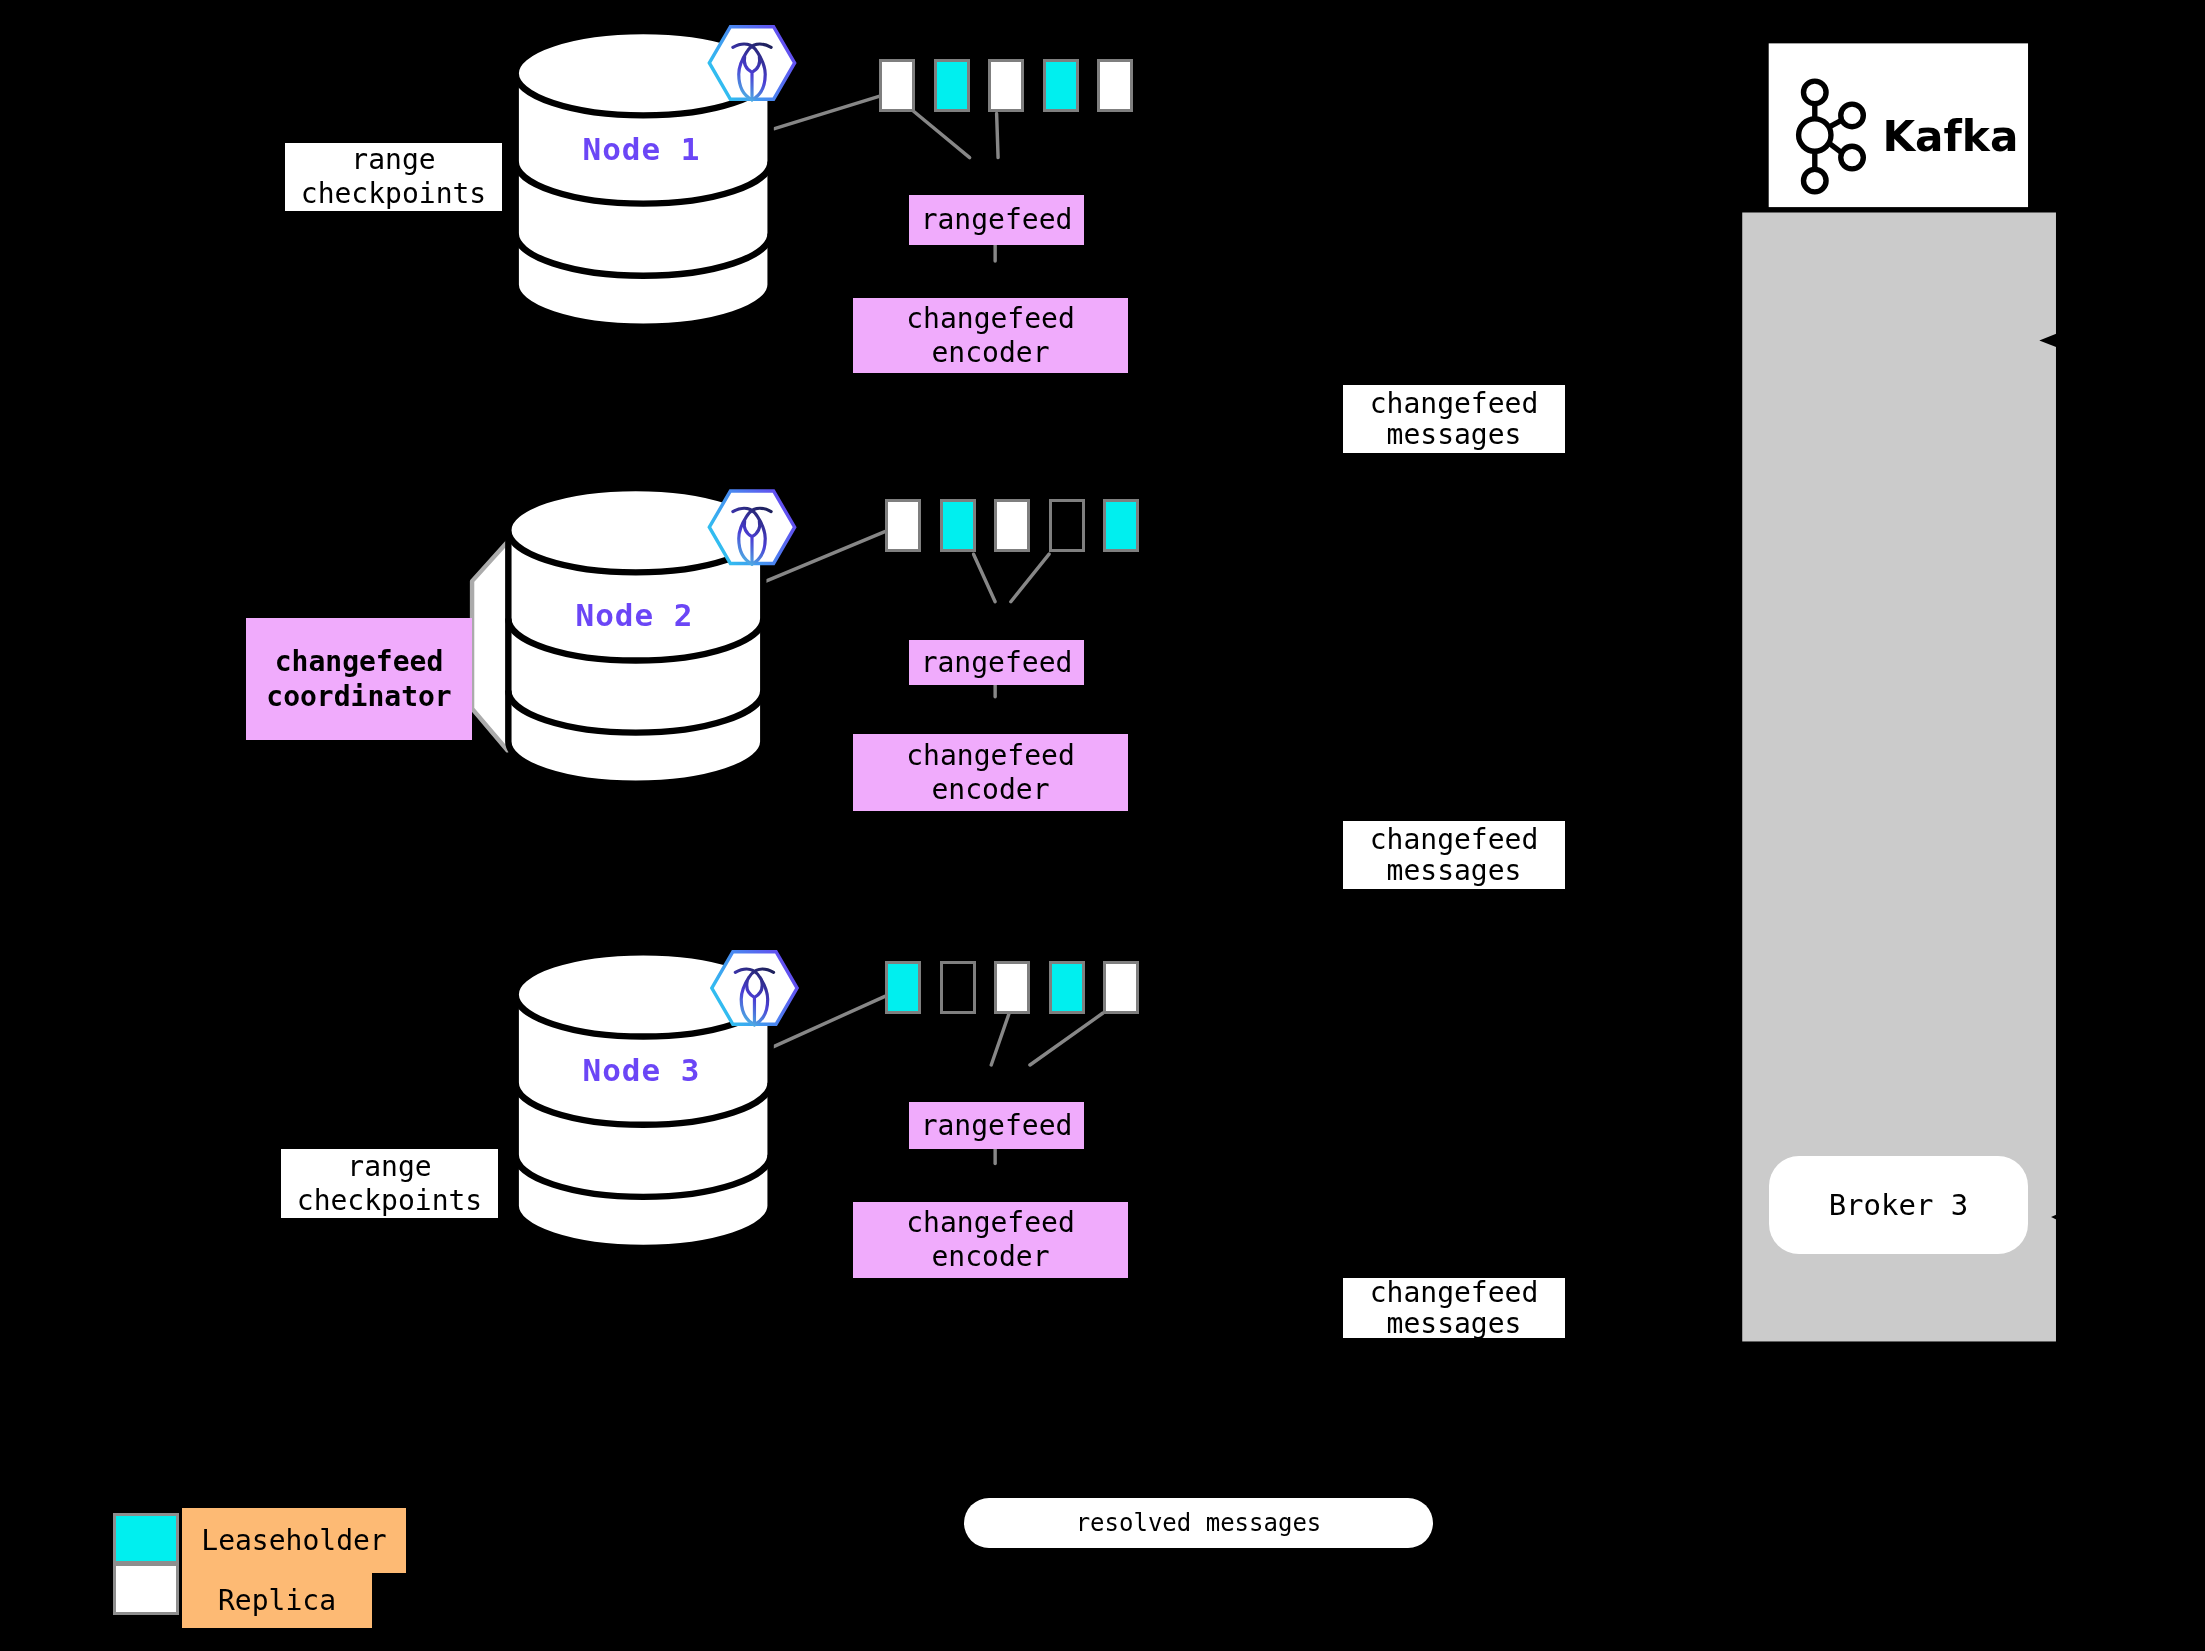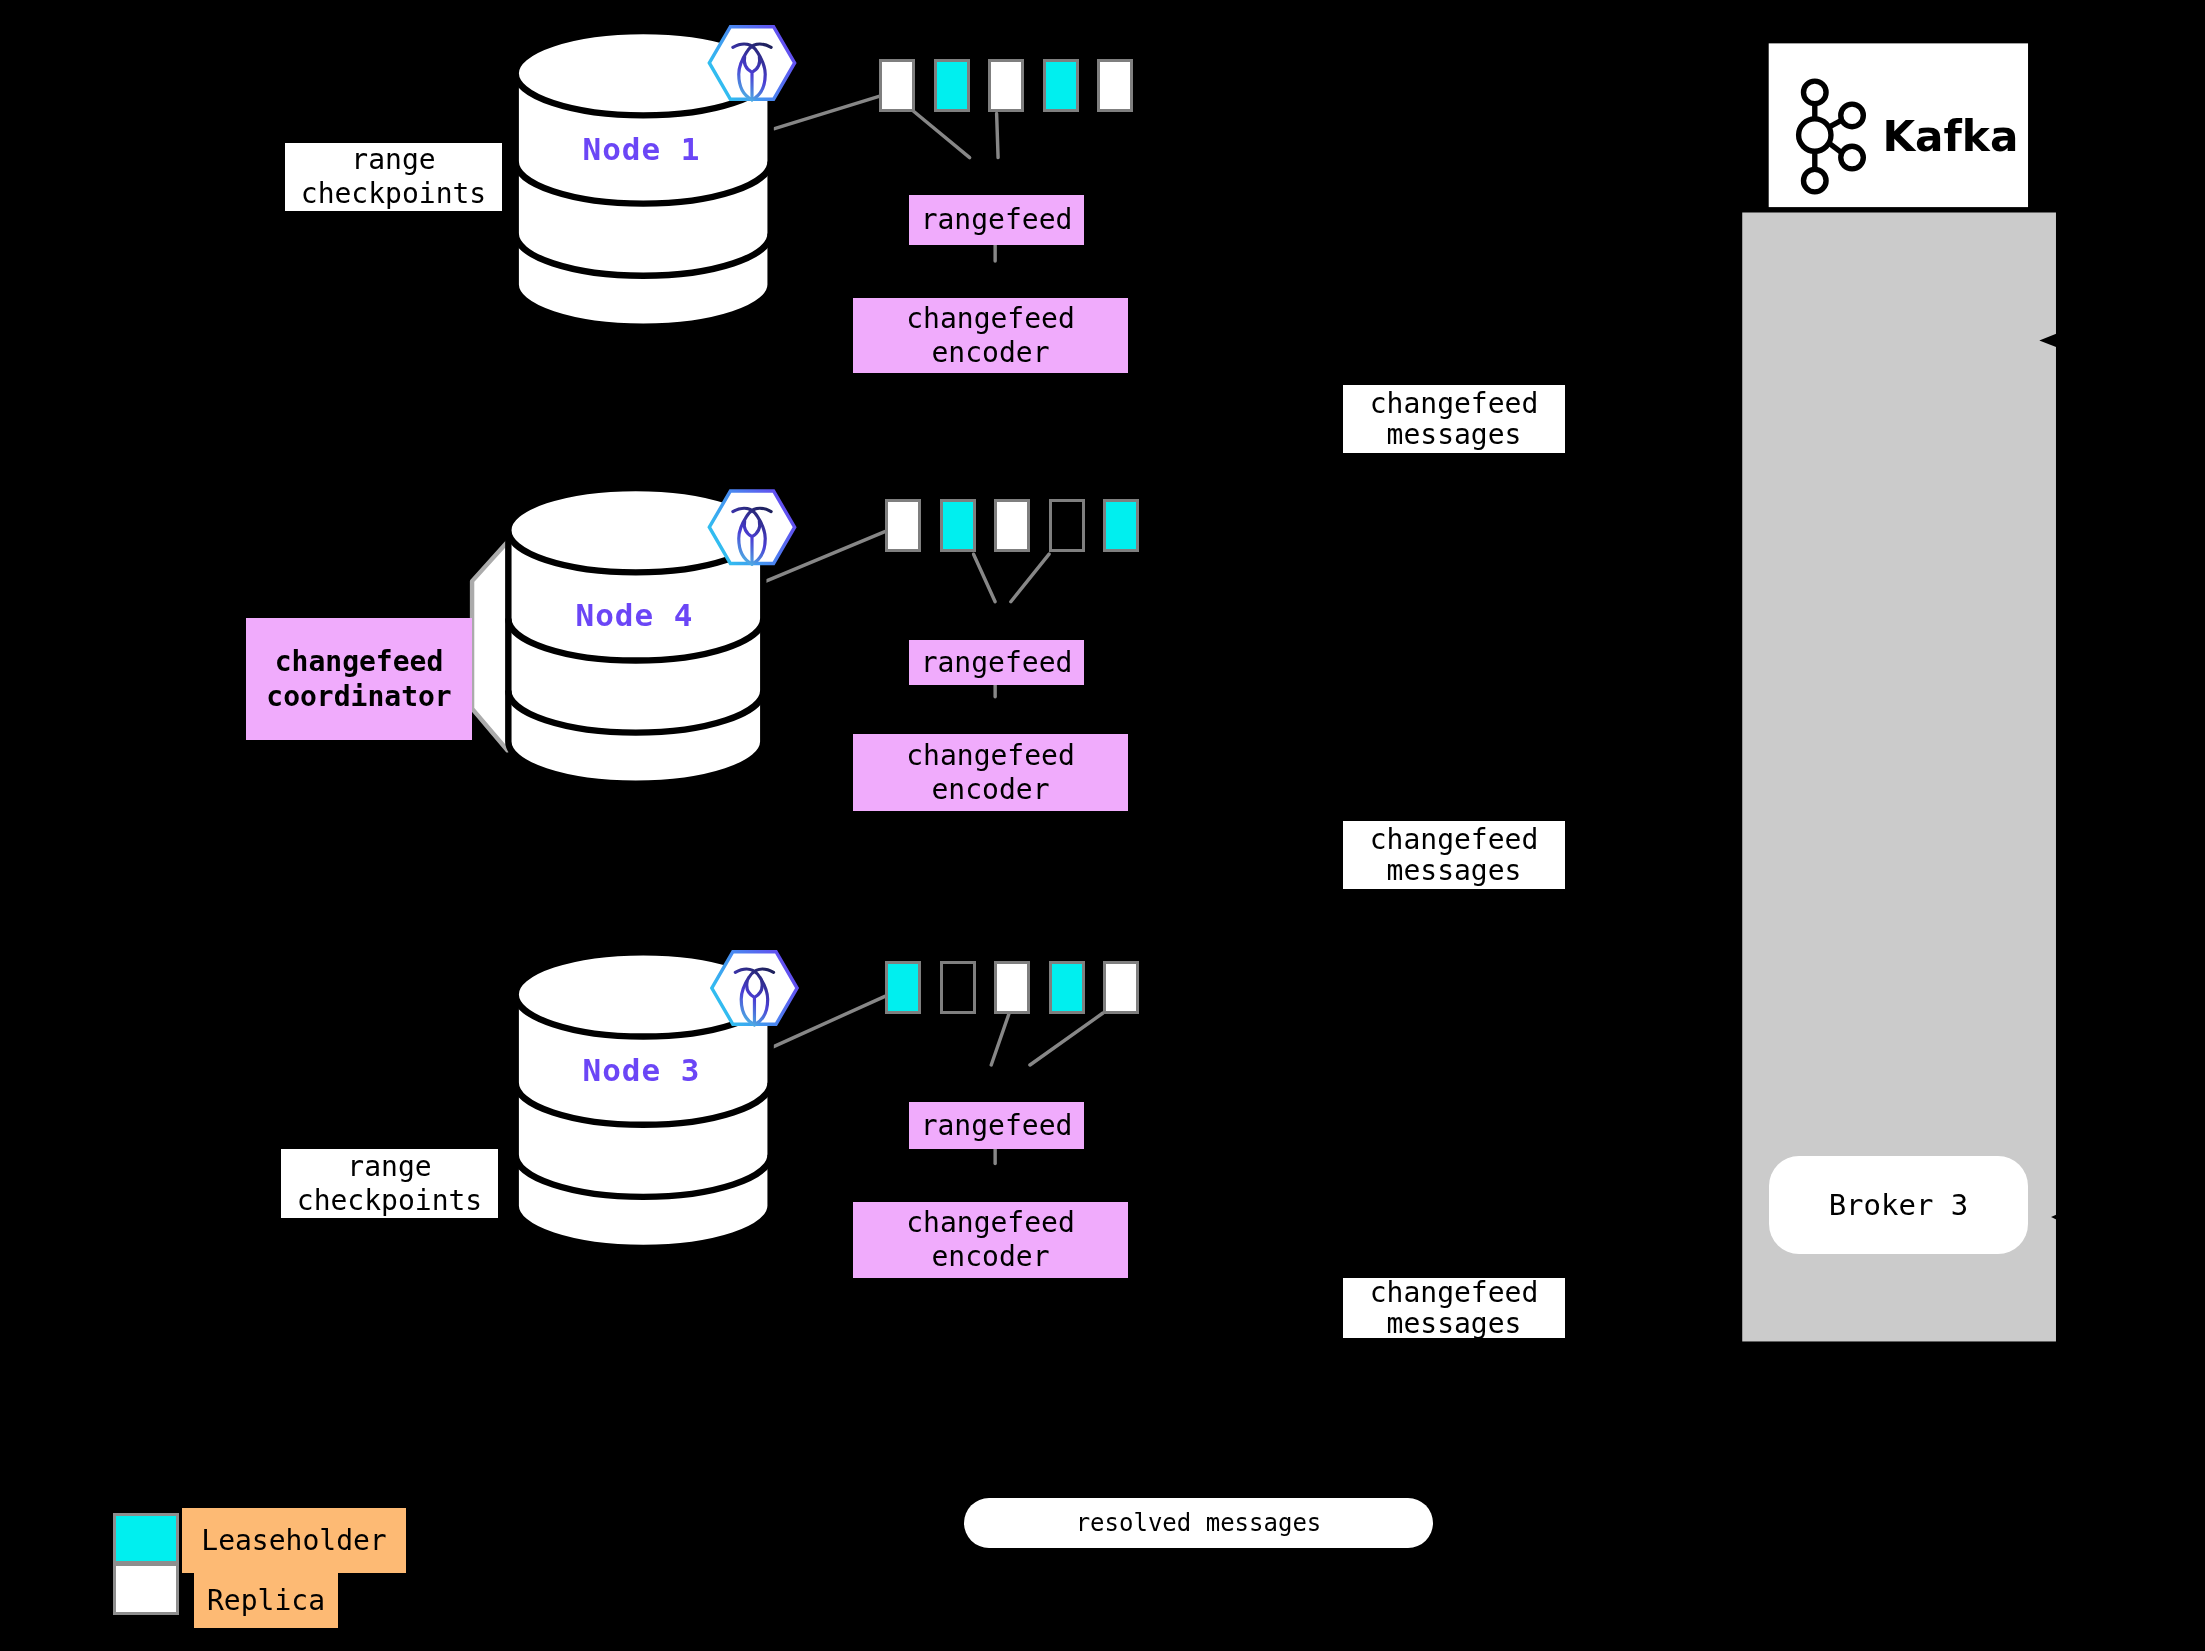--- a/index.html
+++ b/index.html
@@ -55,21 +55,21 @@
 
   #pill{left:964px;top:1460px;width:469px;height:50px;border-radius:25.5px;
         font-size:24px;line-height:50px;}
 
   .swatch{position:absolute;border:3.9px solid #8E8E8E;box-sizing:border-box;}
   #sw-lease{left:113px;top:1513px;width:66px;height:51px;background:var(--leaseholder,#00EFEF);}
   #sw-rep{left:113px;top:1563px;width:66px;height:52px;background:var(--replica,#fff);}
   .legend-label{position:absolute;background:#fdba74;color:#000;display:flex;align-items:center;
                 justify-content:center;font:28px "DejaVu Sans Mono",monospace;}
   #lg-lease{left:182px;top:1508px;width:224px;height:65px;}
-  #lg-rep{left:194px;top:1573px;width:144px;height:55px;}
+  #lg-rep{left:182px;top:1573px;width:190px;height:55px;}
 </style>
 </head>
 <body>
 
 <div id="stage">
 
   <svg id="gfx" width="2205" height="1652" viewBox="0 0 4498 3369">
     <defs>
       <linearGradient id="hexStroke" x1="0" y1="130" x2="182" y2="30" gradientUnits="userSpaceOnUse">
         <stop offset="0" stop-color="#29D0F0"></stop>
@@ -156,21 +156,21 @@
       <div class="block replica"></div>
     </div>
   <div class="label-box gray" id="rf1">rangefeed</div>
   <div class="label-box gray" id="enc1">changefeed
 encoder</div>
   <div class="label-box msg" id="msg1">changefeed
 messages</div>
 
   <div class="label-box gray bold" id="coord">changefeed
 coordinator</div>
-  <div class="node-name" id="nn2">Node 4</div>
+  <div class="node-name" id="nn2">Node 2</div>
   <div class="range-row" id="row2">
       <div class="block replica"></div>
       <div class="block leaseholder"></div>
       <div class="block replica"></div>
       <div class="block empty"></div>
       <div class="block leaseholder"></div>
     </div>
   <div class="label-box gray" id="rf2">rangefeed</div>
   <div class="label-box gray" id="enc2">changefeed
 encoder</div>

